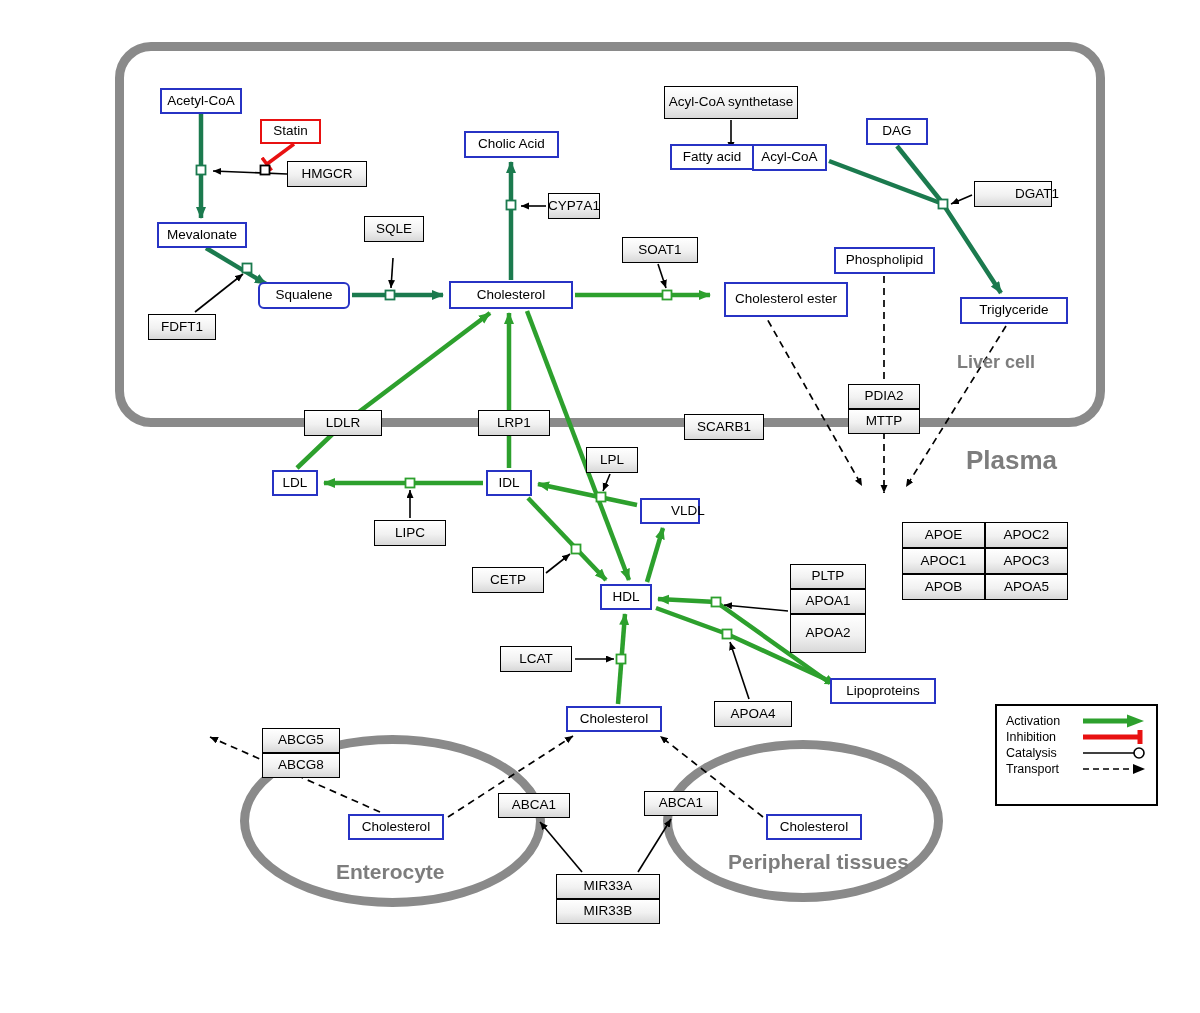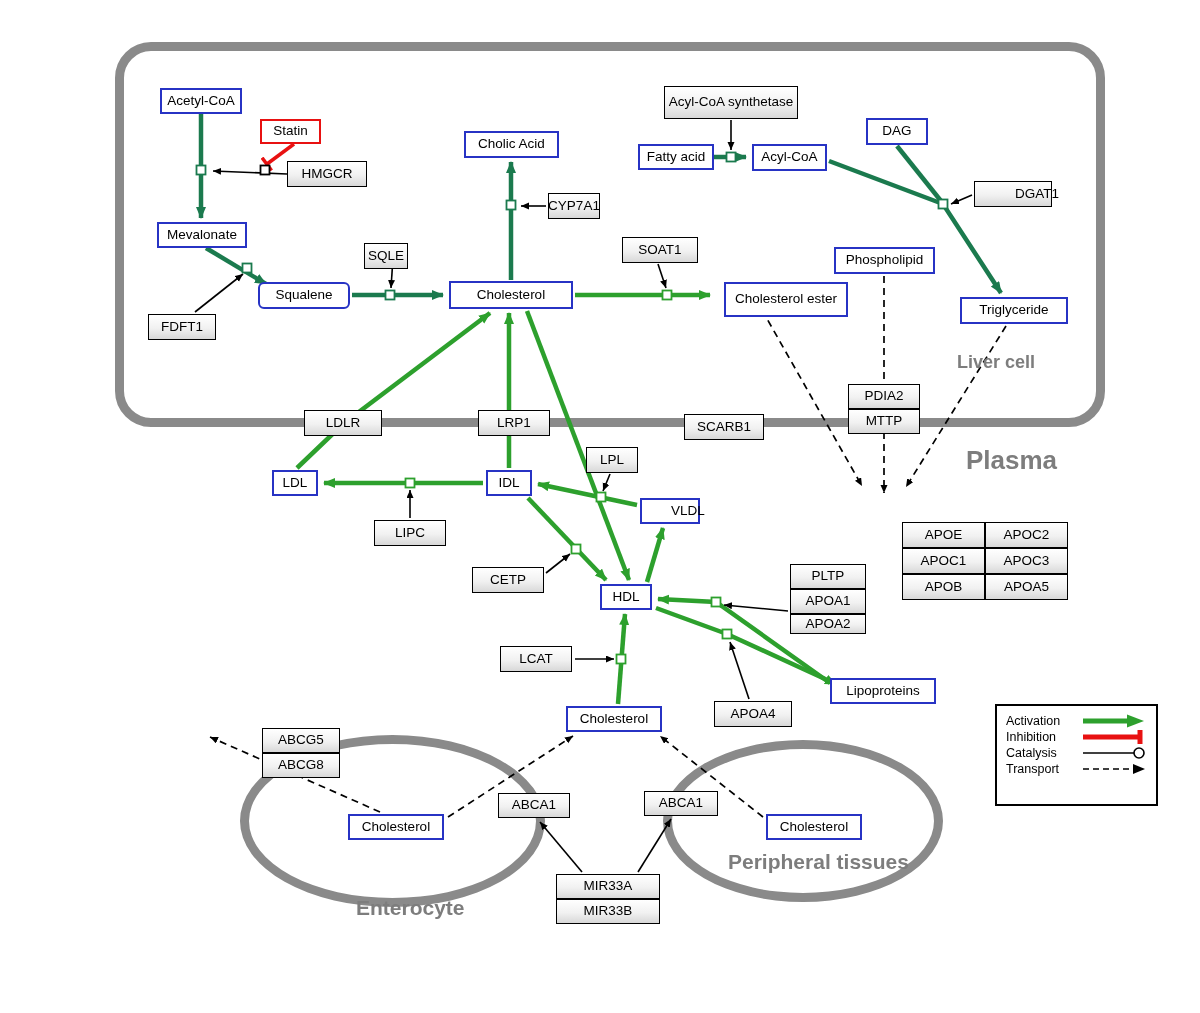--- a/index.html
+++ b/index.html
@@ -11,21 +11,21 @@
   #edges{position:absolute;left:0;top:0;}
   #node-layer{position:absolute;left:0;top:0;width:100%;height:100%;pointer-events:none;}
   .node{position:absolute;display:flex;align-items:center;justify-content:center;text-align:center;
         box-sizing:border-box;font-size:13.5px;line-height:1.1;color:#000;background:#fff;pointer-events:auto;}
   .node.metabolite{border:2px solid #2733c4;}
   .node.gene{border:1px solid #000;background:linear-gradient(180deg,#ffffff 0%,#f1f1f1 55%,#d8d8d8 100%);}
   .node.statin{border:2px solid #e81111;}
   .comp-label{position:absolute;font-weight:bold;color:#7d7d7d;white-space:nowrap;}
   #liver-label{left:957px;top:352px;font-size:18px;}
   #plasma-label{left:966px;top:445px;font-size:26px;}
-  #enterocyte-label{left:336px;top:896px;font-size:21px;margin-left:20px;}
+  #enterocyte-label{left:336px;top:860px;font-size:21px;}
   #peripheral-label{left:728px;top:850px;font-size:21px;}
   #legend{position:absolute;left:995px;top:688px;width:163px;height:102px;border:2.5px solid #000;
           background:#fff;box-sizing:border-box;padding:7px 9px;display:flex;flex-direction:column;margin-top:16px;}
   .legend-row{display:flex;align-items:center;justify-content:space-between;font-size:12.5px;color:#000;}
 </style>
 </head>
 <body>
 
 <div id="canvas">
 
@@ -108,49 +108,49 @@
       </g>
   </svg>
 
   <div id="node-layer">
       <div class="node metabolite" style="left: 160px; top: 88px; width: 82px; height: 26px;">Acetyl-CoA</div>
       <div class="node statin" style="left: 260px; top: 119px; width: 61px; height: 25px;">Statin</div>
       <div class="node gene" style="left: 287px; top: 161px; width: 80px; height: 26px;">HMGCR</div>
       <div class="node metabolite" style="left: 157px; top: 222px; width: 90px; height: 26px;">Mevalonate</div>
       <div class="node gene" style="left: 148px; top: 314px; width: 68px; height: 26px;">FDFT1</div>
       <div class="node metabolite" style="left: 258px; top: 282px; width: 92px; height: 27px; border-radius: 6px;">Squalene</div>
-      <div class="node gene" style="left: 364px; top: 243px; width: 44px; height: 26px;">SQLE</div>
+      <div class="node gene" style="left: 364px; top: 216px; width: 60px; height: 26px;">SQLE</div>
       <div class="node metabolite" style="left: 449px; top: 281px; width: 124px; height: 28px;">Cholesterol</div>
       <div class="node metabolite" style="left: 464px; top: 131px; width: 95px; height: 27px;">Cholic Acid</div>
       <div class="node gene" style="left: 548px; top: 193px; width: 52px; height: 26px;">CYP7A1</div>
       <div class="node gene" style="left: 622px; top: 237px; width: 76px; height: 26px;">SOAT1</div>
       <div class="node metabolite" style="left: 724px; top: 282px; width: 124px; height: 35px;">Cholesterol ester</div>
       <div class="node gene" style="left: 664px; top: 86px; width: 134px; height: 33px;">Acyl-CoA synthetase</div>
-      <div class="node metabolite" style="left: 638px; top: 144px; width: 76px; height: 26px;">Fatty acid</div>
+      <div class="node metabolite" style="left: 670px; top: 144px; width: 84px; height: 26px;">Fatty acid</div>
       <div class="node metabolite" style="left: 752px; top: 144px; width: 75px; height: 27px;">Acyl-CoA</div>
       <div class="node metabolite" style="left: 866px; top: 118px; width: 62px; height: 27px;">DAG</div>
       <div class="node gene" style="left: 974px; top: 181px; width: 78px; height: 26px; padding-left: 48px;">DGAT1</div>
       <div class="node metabolite" style="left: 834px; top: 247px; width: 101px; height: 27px;">Phospholipid</div>
       <div class="node metabolite" style="left: 960px; top: 297px; width: 108px; height: 27px;">Triglyceride</div>
       <div class="node gene" style="left: 304px; top: 410px; width: 78px; height: 26px;">LDLR</div>
       <div class="node gene" style="left: 478px; top: 410px; width: 72px; height: 26px;">LRP1</div>
       <div class="node gene" style="left: 684px; top: 414px; width: 80px; height: 26px;">SCARB1</div>
       <div class="node gene" style="left: 848px; top: 384px; width: 72px; height: 25px;">PDIA2</div>
       <div class="node gene" style="left: 848px; top: 409px; width: 72px; height: 25px;">MTTP</div>
       <div class="node metabolite" style="left: 272px; top: 470px; width: 46px; height: 26px;">LDL</div>
       <div class="node metabolite" style="left: 486px; top: 470px; width: 46px; height: 26px;">IDL</div>
       <div class="node gene" style="left: 374px; top: 520px; width: 72px; height: 26px;">LIPC</div>
       <div class="node gene" style="left: 586px; top: 447px; width: 52px; height: 26px;">LPL</div>
       <div class="node metabolite" style="left: 640px; top: 498px; width: 60px; height: 26px; padding-left: 36px;">VLDL</div>
       <div class="node gene" style="left: 472px; top: 567px; width: 72px; height: 26px;">CETP</div>
       <div class="node metabolite" style="left: 600px; top: 584px; width: 52px; height: 26px;">HDL</div>
       <div class="node gene" style="left: 500px; top: 646px; width: 72px; height: 26px;">LCAT</div>
       <div class="node gene" style="left: 790px; top: 564px; width: 76px; height: 25px;">PLTP</div>
       <div class="node gene" style="left: 790px; top: 589px; width: 76px; height: 25px;">APOA1</div>
-      <div class="node gene" style="left: 790px; top: 614px; width: 76px; height: 20px;">APOA2</div>
+      <div class="node gene" style="left: 790px; top: 614px; width: 76px; height: 39px;">APOA2</div>
       <div class="node gene" style="left: 714px; top: 701px; width: 78px; height: 26px;">APOA4</div>
       <div class="node metabolite" style="left: 830px; top: 678px; width: 106px; height: 26px;">Lipoproteins</div>
       <div class="node gene" style="left: 902px; top: 522px; width: 83px; height: 26px;">APOE</div>
       <div class="node gene" style="left: 985px; top: 522px; width: 83px; height: 26px;">APOC2</div>
       <div class="node gene" style="left: 902px; top: 548px; width: 83px; height: 26px;">APOC1</div>
       <div class="node gene" style="left: 985px; top: 548px; width: 83px; height: 26px;">APOC3</div>
       <div class="node gene" style="left: 902px; top: 574px; width: 83px; height: 26px;">APOB</div>
       <div class="node gene" style="left: 985px; top: 574px; width: 83px; height: 26px;">APOA5</div>
       <div class="node metabolite" style="left: 566px; top: 706px; width: 96px; height: 26px;">Cholesterol</div>
       <div class="node gene" style="left: 262px; top: 728px; width: 78px; height: 25px;">ABCG5</div>

